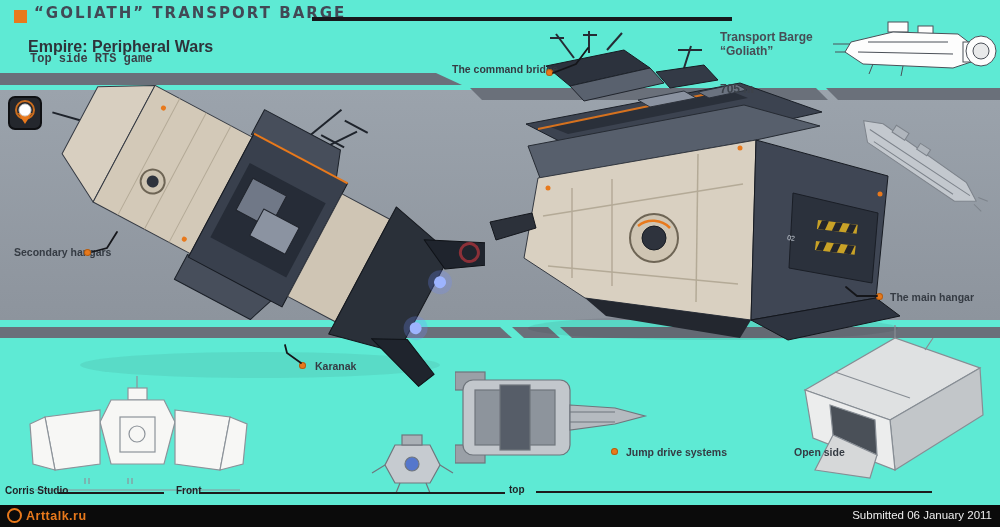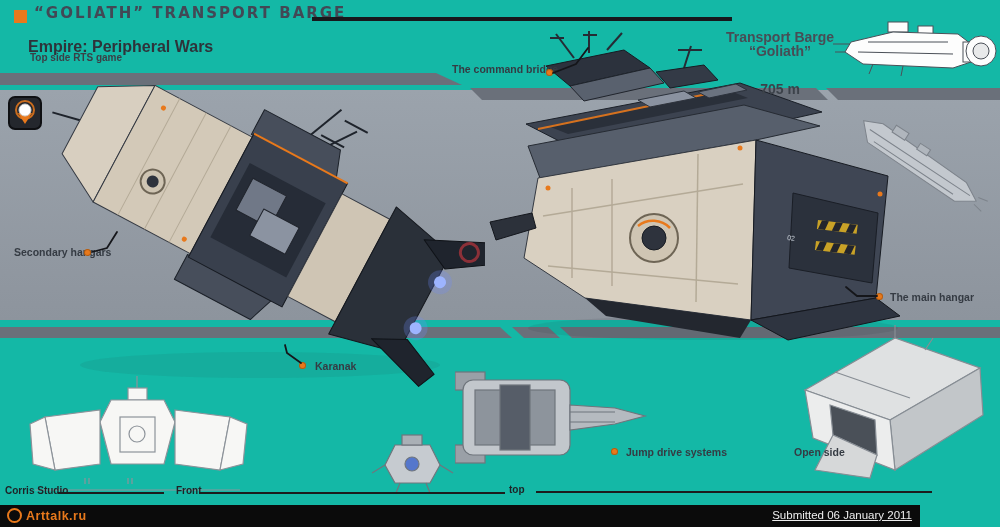--- a/index.html
+++ b/index.html
@@ -1,54 +1,54 @@
 <!DOCTYPE html>
 <html style="--accent: #e8791c; --panel: #99a0a9; --rail: #6a707a; --ink: #353b43; --title-ink: #424855; --footer-bg: #0b0b0b; --hull-tan: #d8cfc0; --hull-dark: #2b3140;"><head>
 <meta charset="utf-8">
 <style>
   html,body{margin:0;padding:0;background:#dcdcdc;}
   #canvas{
     position:relative;width:1000px;height:527px;overflow:hidden;
-    background:#14b8a6;font-family:"Liberation Sans",sans-serif;
+    background:#5eead4;font-family:"Liberation Sans",sans-serif;
     -webkit-font-smoothing:antialiased;
   }
   .abs{position:absolute;}
   svg{display:block;}
 
   
   .title-square{left:14px;top:10px;width:13px;height:13px;background:var(--accent);}
   .page-title{
     left:34px;top:4px;font-size:15px;font-weight:700;letter-spacing:2px;
     color:var(--title-ink);white-space:nowrap;font-family:"DejaVu Sans",sans-serif;
   }
   .title-rule{left:312px;top:17px;width:420px;height:4px;background:#17181c;}
   .subtitle1{left:28px;top:38px;font-size:16px;font-weight:700;color:#2e333a;}
-  .subtitle2{left:30px;top:52px;font-size:10px;font-weight:600;color:#3a3f46;}
+  .subtitle2{left:30px;top:52px;font-size:12px;font-weight:600;color:#3a3f46;font-family:Liberation Mono, monospace;}
 
   
   .callout{font-size:10.5px;font-weight:700;color:var(--ink);white-space:nowrap;}
   .dot{width:7px;height:7px;border-radius:50%;background:var(--accent);
        box-shadow:0 0 0 1px rgba(120,60,0,.45) inset;}
 
   
-  .refship{text-align:center;font-size:14px;font-weight:600;color:#474d55;line-height:14px;}
+  .refship{font-size:12px;font-weight:600;color:#474d55;line-height:14px;}
   .refship .len{margin-top:24px;font-weight:700;color:#3c424a;}
 
   
   .caption{font-size:10px;font-weight:700;color:#1f2125;white-space:nowrap;}
   .baseline{height:2px;background:#1c1c1c;}
 
   
   .kars-name{font-size:15px;font-weight:800;font-style:italic;color:#0c0c0c;line-height:15px;}
   .kars-sub{font-size:5px;font-weight:700;color:#17181b;letter-spacing:.2px;}
-  .footer{left:0;top:505px;width:920px;height:22px;background:var(--footer-bg);}
+  .footer{left:0;top:505px;width:1000px;height:22px;background:var(--footer-bg);}
   .sitelogo{left:7px;top:3px;display:flex;align-items:center;gap:4px;}
   .sitelogo .ring{width:11px;height:11px;border:2.5px solid var(--accent);border-radius:50%;}
   .sitelogo .txt{color:var(--accent);font-size:12.5px;font-weight:800;letter-spacing:.5px;}
-  .submitted{right:8px;top:4px;font-size:11.5px;color:#ededed;text-decoration:underline;}
+  .submitted{right:8px;top:4px;font-size:11.5px;color:#ededed;}
 
   .iconbox{left:8px;top:96px;width:30px;height:30px;background:#24272d;
            border:2px solid #0e0f12;border-radius:7px;}
 </style>
 </head>
 <body>
 
 <div id="canvas">
 
   <svg class="abs" style="left:0;top:0" width="1000" height="527">

